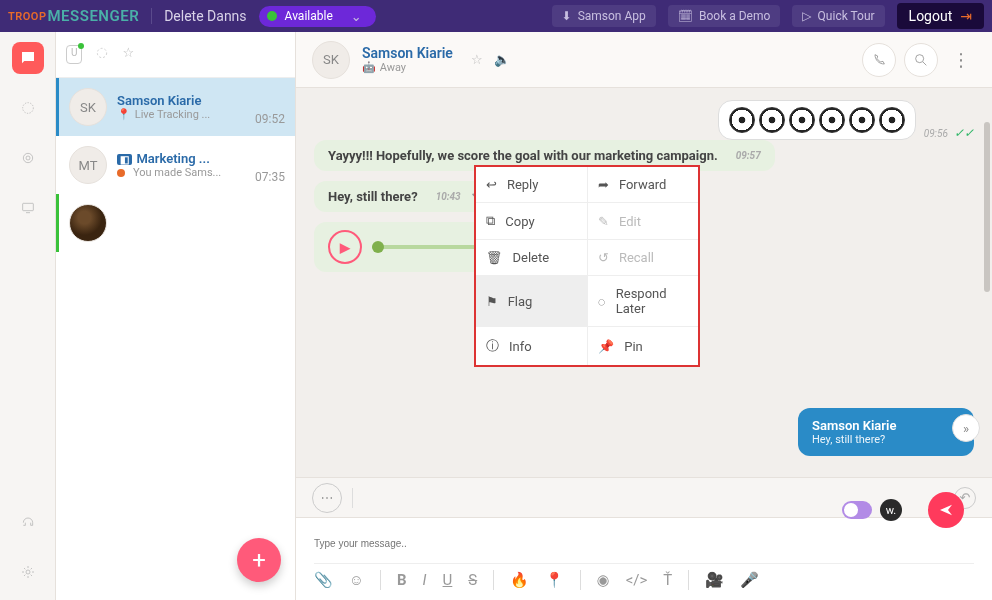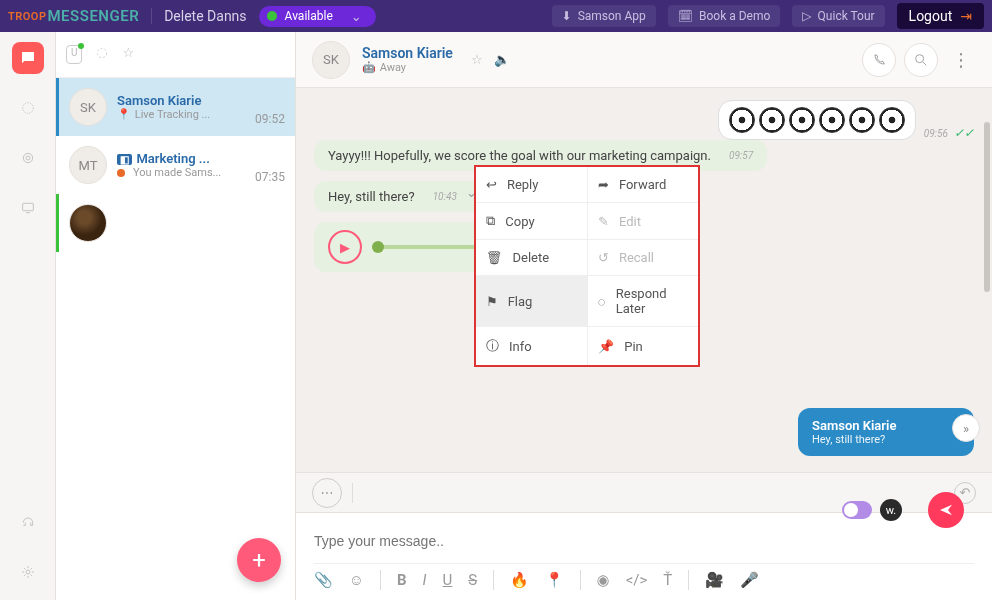--- a/index.html
+++ b/index.html
@@ -40,21 +40,21 @@
 .fab { position: absolute; right: 14px; bottom: 18px; width: 44px; height: 44px; border-radius: 50%; background: #ff5a7a; color: #fff; display: flex; align-items: center; justify-content: center; box-shadow: 0 4px 10px rgba(0,0,0,.2); cursor: pointer; font-size: 24px; }
 
 .chat { flex: 1; display: flex; flex-direction: column; position: relative; background:#f2efec; }
 .chat-header { height: 56px; background: #fbf9f7; border-bottom: 1px solid #e6e1dc; display: flex; align-items: center; padding: 0 16px; gap: 12px; }
 .ch-name { color: #2a6aa8; font-weight: 600; font-size: 14px; }
 .ch-sub { color: #999; font-size: 11px; display:flex; align-items:center; gap:4px;}
 .ch-actions { margin-left: auto; display: flex; gap: 8px; align-items:center;}
 .round-act { width: 34px; height: 34px; border-radius: 50%; background: #fff; border: 1px solid #e6e1dc; display: flex; align-items: center; justify-content: center; color: #777; cursor: pointer; }
 
 .msgs { flex: 1; padding: 12px 18px; overflow: auto; position: relative; }
-.bubble { background: #e7f1e1; border-radius: 12px; padding: 8px 14px; display: inline-flex; align-items: center; gap: 10px; margin-bottom: 10px; position: relative; }
+.bubble { background: #e7f1e1; border-radius: 12px; padding: 8px 14px; display: inline-flex; align-items: center; gap: 10px; margin-bottom: 10px; position: relative; font-weight: bold; }
 .bub-text { color: #444; font-size: 13px; }
 .bub-time { color: #aaa; font-size: 10px; font-style: italic; margin-left: 8px; }
 .bub-row { display: flex; align-items: center; }
 .out-row { display:flex; justify-content:flex-end;text-align:right; }
 .out-bubble { background:#fff; border:1px solid #ddd; border-radius:14px; padding:6px 10px; display:inline-flex; gap:4px; align-items:center;}
 .ball { width:26px; height:26px; border-radius:50%; background:radial-gradient(circle,#222 20%, #fff 21%, #fff 60%, #222 62%); border:1px solid #333;}
 .tick { color:#33b76a; font-size:12px; margin-left:6px;}
 
 .audio { display:flex; align-items:center; gap:10px; }
 .play { width:34px; height:34px; border-radius:50%; border:2px solid #ff5a7a; display:flex; align-items:center; justify-content:center; color:#ff5a7a;}
@@ -69,21 +69,21 @@
 
 .reply-card { position:absolute; right:18px; top:320px; background:#2a8bc7; color:#fff; border-radius:12px; padding:10px 14px; width:176px;}
 .reply-name { font-weight:600; font-size:13px;}
 .reply-sub { font-size:11px; opacity:.9;}
 .reply-chev { position:absolute; right:-6px; top:6px; width:28px; height:28px; border-radius:50%; background:#fff; border:1px solid #ddd; display:flex; align-items:center; justify-content:center; color:#888;}
 
 .attach-bar { height:40px; border-top:1px solid #e6e1dc; background:#f7f5f3; display:flex; align-items:center; padding:0 16px; gap:10px;}
 .attach-btn { width:30px; height:30px; border-radius:50%; border:1px solid #ccc; display:flex; align-items:center; justify-content:center; color:#888;}
 
 .composer { background:#fff; border-top:1px solid #e6e1dc; padding:14px 18px 4px; }
-.comp-input { width:100%; border:none; outline:none; font-size:14px; color:#c2410c; padding:6px 0 14px;}
+.comp-input { width:100%; border:none; outline:none; font-size:10px; color:#c2410c; padding:6px 0 14px;}
 .comp-toolbar { display:flex; align-items:center; gap:16px; padding:6px 0; color:#999; font-size:15px; border-top:1px solid #eee;}
 .sep { width:1px; height:20px; background:#ddd;}
 .send { width:36px; height:36px; border-radius:50%; background:#ff3a5c; color:#fff; display:flex; align-items:center; justify-content:center; cursor:pointer;}
 .comp-right { position:absolute; right:28px; bottom:72px; display:flex; align-items:center; gap:8px;}
 .toggle { width:30px; height:18px; border-radius:10px; background:#b28be6; position:relative;}
 .toggle::after{content:""; position:absolute; left:2px; top:2px; width:14px; height:14px; background:#fff; border-radius:50%;}
 .wbadge { width:22px; height:22px; border-radius:50%; background:#2a2a2a; color:#fff; display:flex; align-items:center; justify-content:center; font-size:11px;}
 
 svg { width: 16px; height: 16px; }
 .svg14 { width:14px; height:14px; }

